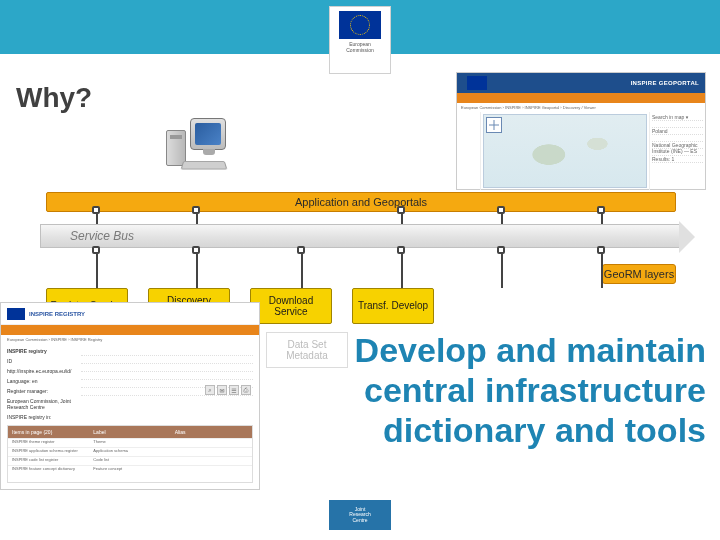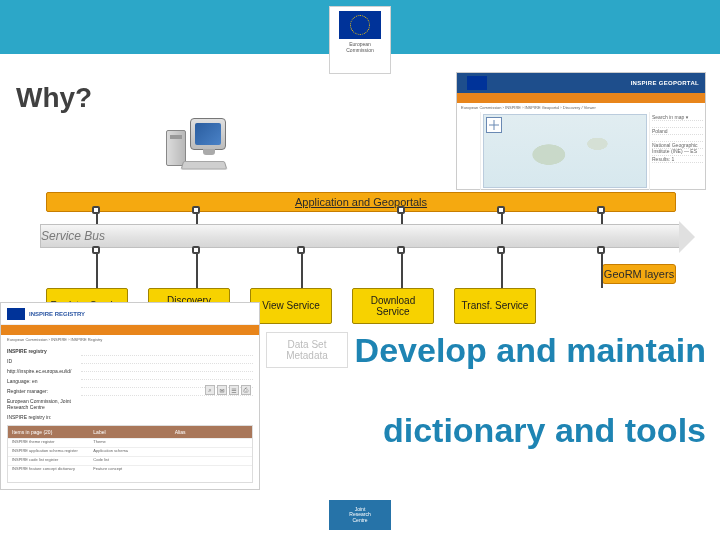--- a/index.html
+++ b/index.html
@@ -194,34 +194,34 @@
     height: 20px;
     background: #f5a910;
     border: 1px solid #c77d00;
     border-radius: 2px;
     display: flex;
     align-items: center;
     justify-content: center;
     color: #2a2a2a;
     font-size: 11px;
   }
-  .bar-app { top: 46px; text-decoration: underline; }
+  .bar-app { top: 46px; }
   .bar-geo { top: 118px; left: 556px; width: 74px; border-radius: 3px; }
 
   .bus {
     position: absolute;
     top: 78px;
     left: -6px;
     right: -6px;
     height: 24px;
     background: linear-gradient(180deg, #f6f6f6 0%, #e2e2e2 55%, #d6d6d6 100%);
     border: 1px solid #c0c0c0;
     display: flex;
     align-items: center;
-    padding-left: 0;
+    padding-left: 29px;
     color: #7a7a7a;
     font-size: 12px;
     font-style: italic;
   }
   .bus::after {
     content: "";
     position: absolute;
     right: -14px;
     top: -4px;
     width: 0; height: 0;
@@ -495,23 +495,22 @@
   <div class="conn-bot" style="left:355px"></div>
     <div class="conn-term" style="top:100px;left:351px"></div>
   <div class="conn-bot" style="left:455px"></div>
     <div class="conn-term" style="top:100px;left:451px"></div>
   <div class="conn-bot" style="left:555px"></div>
     <div class="conn-term" style="top:100px;left:551px"></div>
 
   <div class="svc-row">
     <div class="svc">Registry Service</div>
     <div class="svc">Discovery Service</div>
-    <div class="svc">View Service</div>
     <div class="svc">Download Service</div>
-    <div class="svc">Transf. Service</div>
+    <div class="svc">Transf. Develop</div>
   </div>
 
   <div class="ghost-row">
     <div class="ghost">Service Metadata</div>
     <div class="ghost">Data Set Metadata</div>
   </div>
 </div>
 
 <div class="reg-shot">
   <div class="hdr">
@@ -570,21 +569,21 @@
     <div class="trow">
       <div>INSPIRE feature concept dictionary</div>
         <div>Feature concept</div>
         <div></div>
     </div>
   </div>
 </div>
 
 <div class="conclusion">
   <span>Develop and maintain</span><br>
-  <br>
+  <span>central infrastructure</span><br>
   <span>dictionary and tools</span>
 </div>
 
 <div class="footer-logo">
   <span>Joint</span>
   <span>Research</span>
   <span>Centre</span>
 </div>
 
 </body></html>

